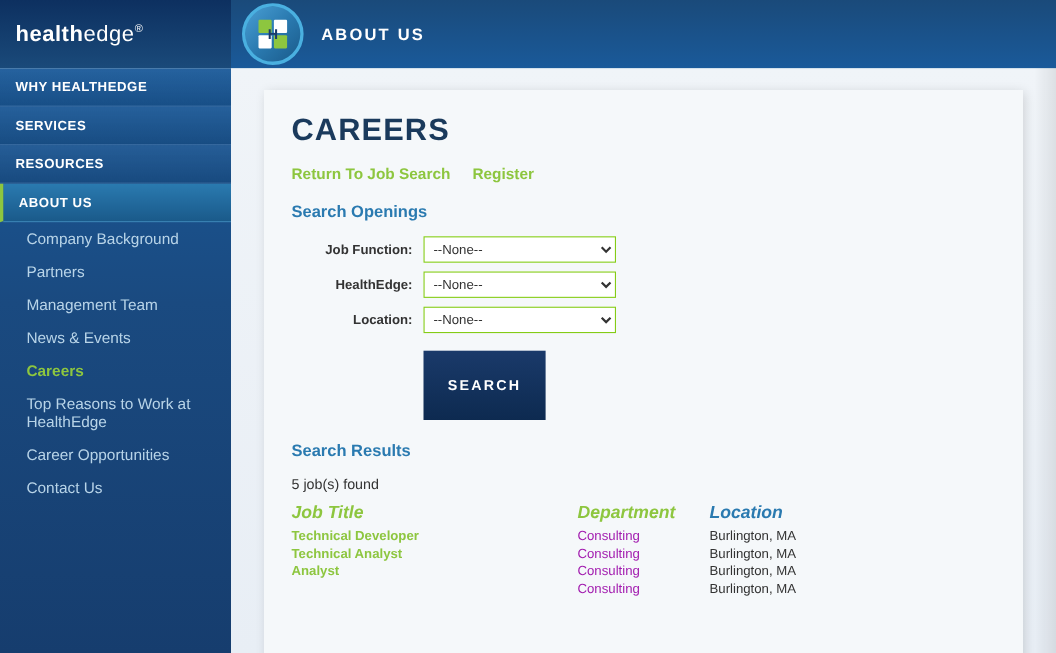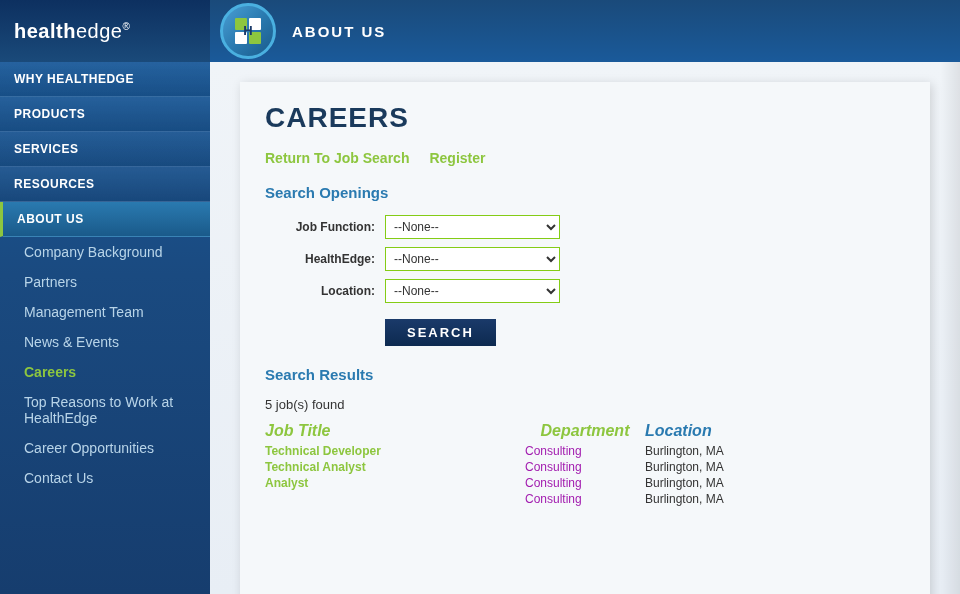--- a/index.html
+++ b/index.html
@@ -183,21 +183,21 @@
     }
 
     .search-btn {
       margin-left: 120px;
       margin-top: 8px;
       background: linear-gradient(180deg, #1a3a6a 0%, #0d2a50 100%);
       color: white;
       font-size: 13px;
       font-weight: bold;
       letter-spacing: 2px;
-      padding: 6px 22px;
+      padding: 24px 22px;
       border: none;
       cursor: pointer;
       text-transform: uppercase;
     }
 
     .results-section {
       margin-top: 10px;
     }
     .results-count {
       font-size: 13px;
@@ -207,21 +207,20 @@
     .results-header {
       display: flex;
       gap: 0;
       margin-bottom: 4px;
     }
     .col-title {
       flex: 0 0 260px;
     }
     .col-dept {
       flex: 0 0 120px;
-      text-align: center;
     }
     .col-loc {
       flex: 0 0 140px;
     }
     .col-header-text {
       color: #8dc63f;
       font-size: 16px;
       font-weight: bold;
       font-style: italic;
     }
@@ -281,21 +280,20 @@
       </svg>
     </div>
     <div class="header-title">ABOUT US</div>
   </div>
 </div>
 
 <div class="main-layout">
 
   <nav class="sidebar">
     <div class="nav-item">Why HealthEdge</div>
-    <div class="nav-item">Products</div>
     <div class="nav-item">Services</div>
     <div class="nav-item">Resources</div>
     <div class="nav-item active">About Us</div>
     <div class="sub-nav-item">Company Background</div>
     <div class="sub-nav-item">Partners</div>
     <div class="sub-nav-item">Management Team</div>
     <div class="sub-nav-item">News &amp; Events</div>
     <div class="sub-nav-item active">Careers</div>
     <div class="sub-nav-item" style="padding-left:24px;">Top Reasons to Work at HealthEdge</div>
     <div class="sub-nav-item">Career Opportunities</div>

